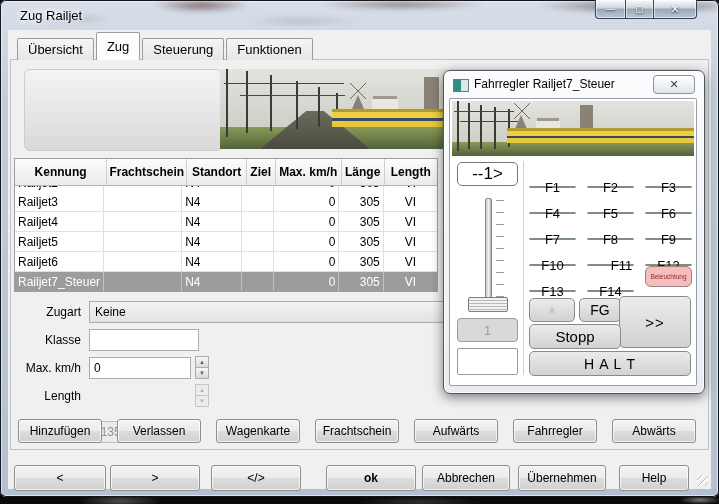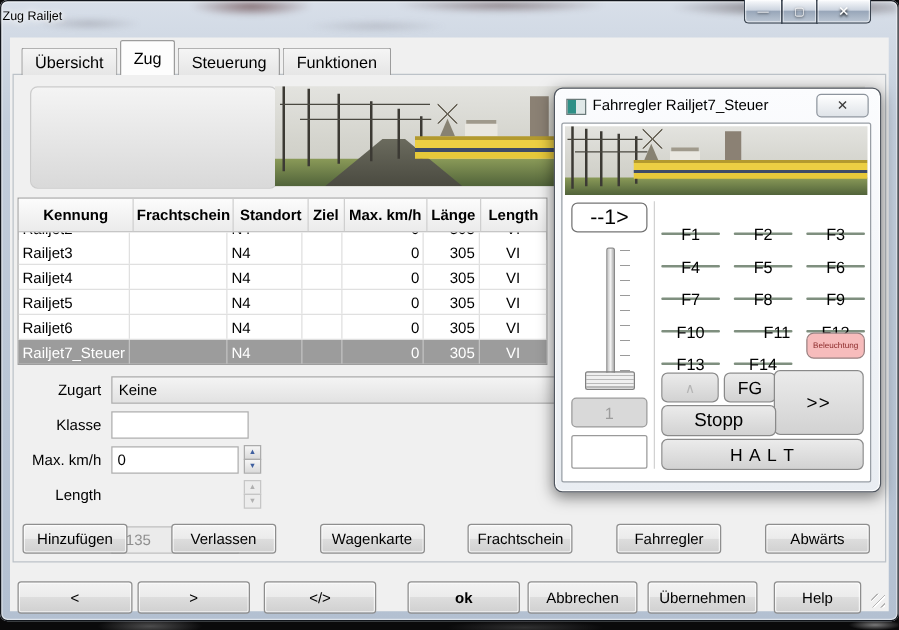--- a/index.html
+++ b/index.html
@@ -16,21 +16,21 @@
        background:linear-gradient(180deg,#d8dfe9 0%,#c2cddb 20%,#b3c0d1 100%);
        box-shadow:inset 0 0 0 1px #12161c, inset 0 0 0 2px rgba(255,255,255,.55);}
   .dlg .glassblobs{position:absolute;inset:1px;border-radius:6px;overflow:hidden;
        background:
         radial-gradient(70px 12px at 200px 4px, rgba(70,25,25,.55), transparent 70%),
         radial-gradient(120px 10px at 400px 3px, rgba(60,30,30,.45), transparent 70%),
         radial-gradient(150px 12px at 640px 5px, rgba(35,20,22,.6), transparent 70%),
         radial-gradient(60px 8px at 70px 18px, rgba(120,120,130,.35), transparent 70%),
         radial-gradient(80px 8px at 300px 20px, rgba(130,130,140,.3), transparent 70%);
        filter:blur(2px);}
-  .dlg-title{position:absolute;left:2px;top:8px;font-size:10px;color:#000;
+  .dlg-title{position:absolute;left:20px;top:8px;font-size:13px;color:#000;
        text-shadow:0 0 4px #fff,0 0 8px #fff,0 0 10px #fff;}
   .caption{position:absolute;top:0;right:22px;display:flex;height:19px;}
   .cap-btn{border:1px solid #39434f;border-top:none;margin-left:-1px;
        background:linear-gradient(180deg,#fafbfd 0%,#ccd4df 45%,#98a6b9 50%,#bcc7d4 100%);
        box-shadow:inset 0 0 0 1px rgba(255,255,255,.55);
        display:flex;align-items:center;justify-content:center;
        color:#fff;text-shadow:0 1px 2px rgba(0,0,0,.85);}
   .cap-min{width:29px;border-bottom-left-radius:4px;font-size:9px;}
   .cap-max{width:27px;font-size:9px;}
   .cap-close{width:42px;border-bottom-right-radius:4px;font-size:11px;}
@@ -289,20 +289,21 @@
         <div class="spin disabled" style="left:184px;top:325px;">
           <span>▲</span>
           <span>▼</span>
         </div>
 
         <div class="actrow">
           <div class="btn7">Hinzufügen</div>
           <div class="btn7">Verlassen</div>
           <div class="btn7">Wagenkarte</div>
           <div class="btn7">Frachtschein</div>
+          <div class="btn7">Aufwärts</div>
           <div class="btn7">Fahrregler</div>
           <div class="btn7">Abwärts</div>
         </div>
       </div>
 
       <div class="dlgrow">
         <div class="btn7" style="left:6px;width:90px;">&lt;</div>
         <div class="btn7" style="left:102px;width:88px;">&gt;</div>
         <div class="btn7" style="left:203px;width:88px;">&lt;/&gt;</div>
         <div class="btn7" style="left:318px;width:88px;font-weight:bold;">ok</div>

